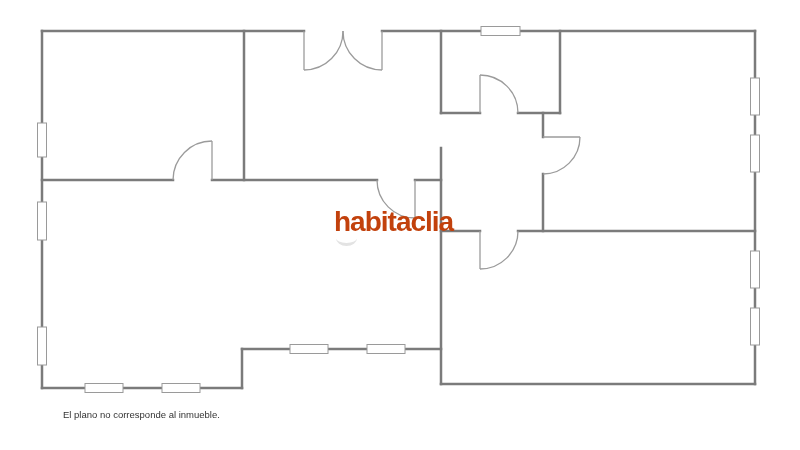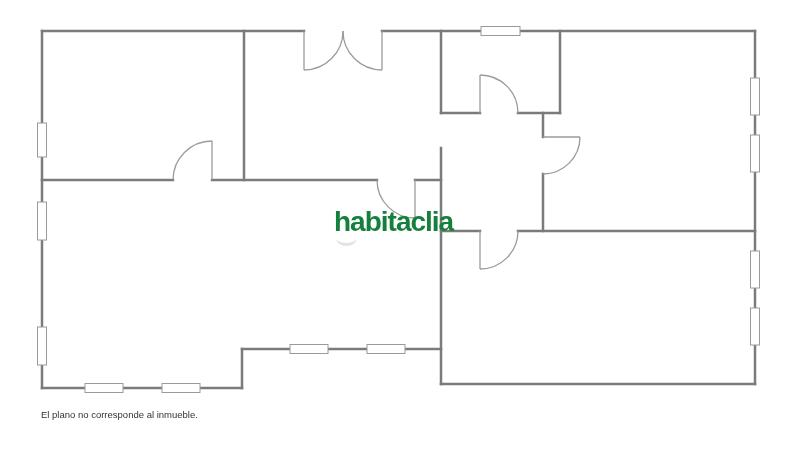--- a/index.html
+++ b/index.html
@@ -71,21 +71,21 @@
       <rect x="750.5" y="78" width="9" height="37" fill="#ffffff" stroke="#9a9a9a" stroke-width="1"></rect>
       <rect x="750.5" y="135" width="9" height="37" fill="#ffffff" stroke="#9a9a9a" stroke-width="1"></rect>
       <rect x="750.5" y="251" width="9" height="37" fill="#ffffff" stroke="#9a9a9a" stroke-width="1"></rect>
       <rect x="750.5" y="308" width="9" height="37" fill="#ffffff" stroke="#9a9a9a" stroke-width="1"></rect>
       <rect x="85" y="383.5" width="38" height="9" fill="#ffffff" stroke="#9a9a9a" stroke-width="1"></rect>
       <rect x="162" y="383.5" width="38" height="9" fill="#ffffff" stroke="#9a9a9a" stroke-width="1"></rect>
       <rect x="290" y="344.5" width="38" height="9" fill="#ffffff" stroke="#9a9a9a" stroke-width="1"></rect>
       <rect x="367" y="344.5" width="38" height="9" fill="#ffffff" stroke="#9a9a9a" stroke-width="1"></rect>
     </svg>
 
-  <div class="watermark" id="watermark" style="color: #15803d;">
+  <div class="watermark" id="watermark" style="color: #c2410c;">
     <span>habitaclia</span>
     <span class="watermark-swoosh" id="watermark-swoosh" style="border-bottom-color: rgb(227, 227, 227);"></span>
   </div>
 
-  <div class="disclaimer" id="disclaimer" style="color: rgb(51, 51, 51);">
+  <div class="disclaimer" id="disclaimer" style="color: rgb(51, 51, 51); margin-left: 22px;">
     <div>El plano no corresponde al inmueble.</div>
   </div>
 </div>
 
 </body></html>

